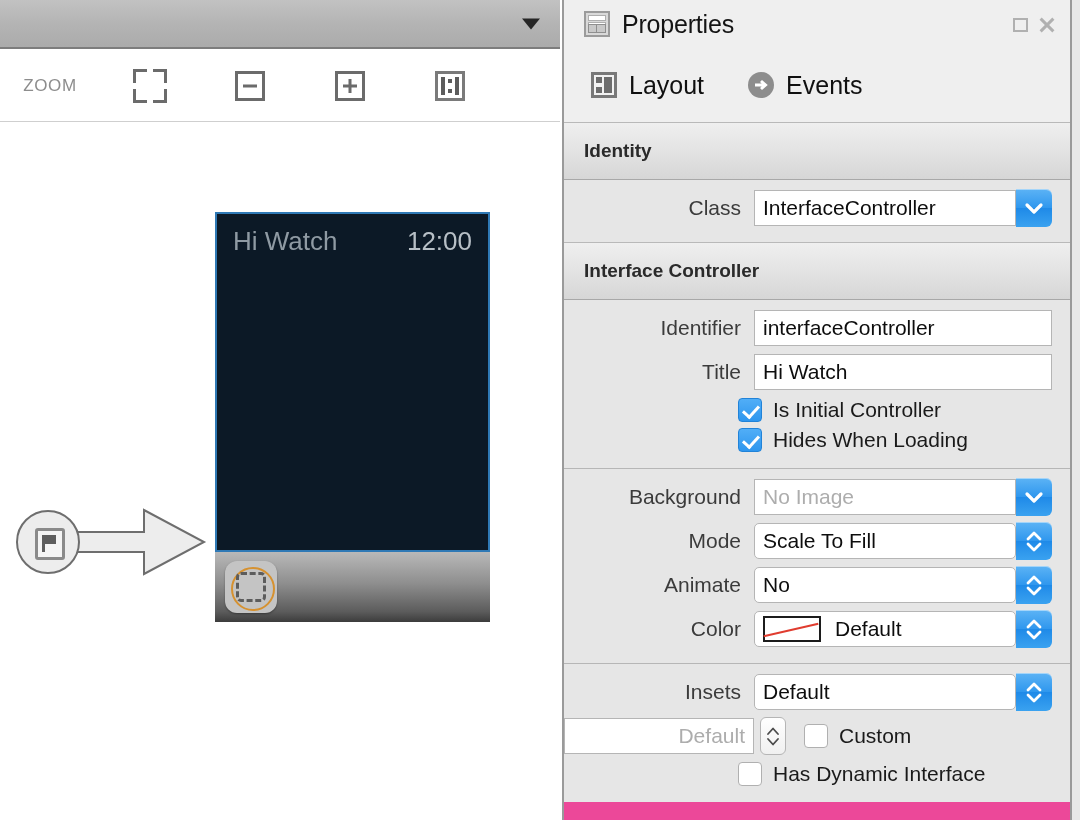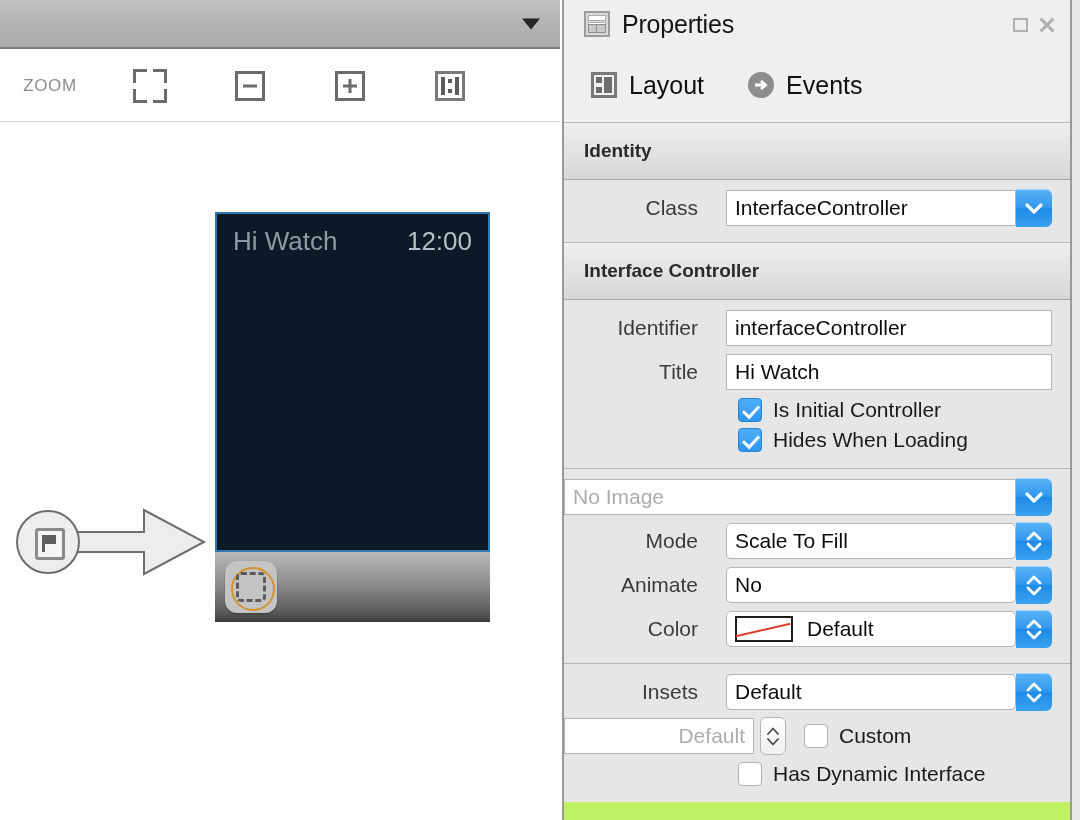--- a/index.html
+++ b/index.html
@@ -122,21 +122,21 @@
   }
   #entry-flag::after {
     content: ""; position: absolute; left: 7px; top: 4px;
     width: 11px; height: 9px; background: #5e5e5e;
   }
 
   
   #properties-panel {
     position: absolute; left: 562px; top: 0;
     width: 508px; height: 820px;
-    background: #bef264;
+    background: #ec4899;
     border-left: 2px solid #9a9a9a;
     box-sizing: border-box;
     overflow: hidden;
   }
   #panel-edge-strip {
     position: absolute; left: 1070px; top: 0;
     width: 10px; height: 820px;
     background: #e8e8e8;
     border-left: 2px solid #9a9a9a;
     box-sizing: border-box;
@@ -239,21 +239,21 @@
     border-bottom: 1px solid #a8a8a8;
     display: flex; align-items: center;
     padding-left: 20px;
     font-size: 19px; font-weight: bold; color: #2a2a2a;
     box-sizing: border-box;
   }
   .section-body { background: #e6e6e6; padding: 8px 0 10px 0; }
 
   .row { display: flex; align-items: center; min-height: 40px; margin-bottom: 4px; }
   .row-label {
-    width: 162px; text-align: right; padding-right: 28px;
+    width: 190px; text-align: right; padding-right: 13px;
     font-size: 21px; color: #3b3b3b;
     flex: none; white-space: nowrap;
     box-sizing: border-box;
   }
   .row-label.clipped { overflow: hidden; direction: rtl; }
   .row-value { font-size: 21px; color: #111; font-weight: bold; }
 
   .field {
     height: 36px;
     background: #ffffff;
@@ -475,20 +475,21 @@
       </div>
       <div class="checkrow">
         <div class="checkbox on"></div>
         <div class="check-label">Hides When Loading</div>
       </div>
     </div>
 
     <div class="divider"></div>
     <div class="section-body">
       <div class="row">
+        <div class="row-label">Background</div>
         <div class="combo-wrap">
           <div class="field placeholder">No Image</div>
           <div class="stepper-btn">
             <svg class="chev" width="20" height="13" viewBox="0 0 20 13">
                 <path d="M3 3 L10 10 L17 3" fill="none" stroke="#fff" stroke-width="3.2" stroke-linecap="round" stroke-linejoin="round"></path>
               </svg>
           </div>
         </div>
       </div>
 

